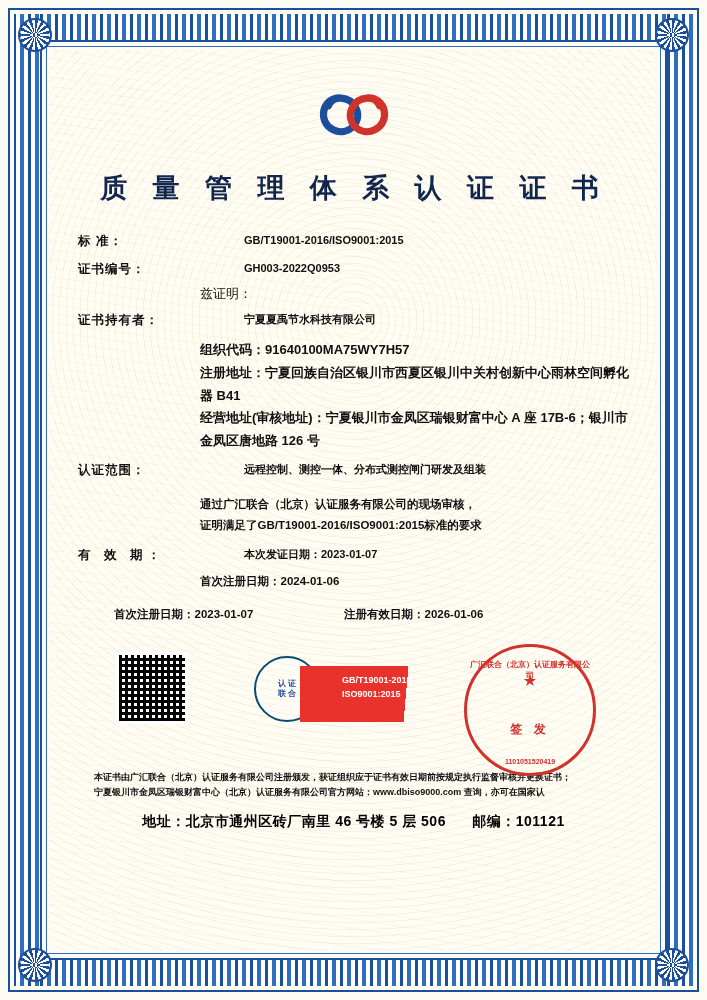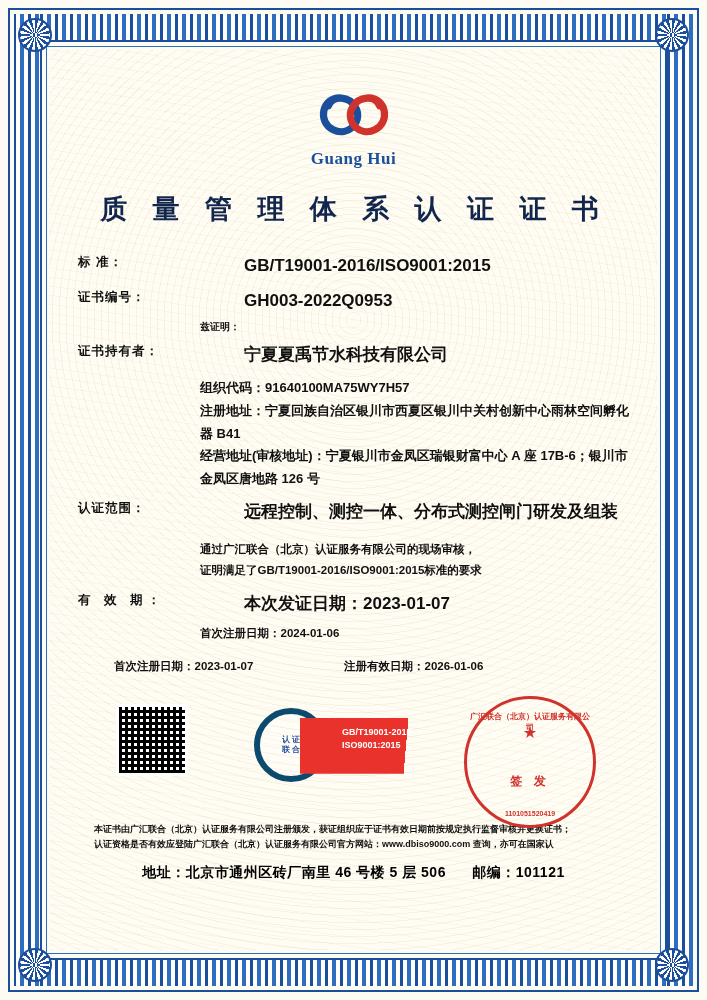--- a/index.html
+++ b/index.html
@@ -109,34 +109,34 @@
     color:#111;
     font-size:12.5px;
     letter-spacing:1px;
     padding-right:6px;
     box-sizing:border-box;
   }
   .lab.sp{letter-spacing:5px;}
   .val{
     flex:1 1 auto;
     font-weight:bold;
-    font-size:17px;
+    font-size:11px;
     color:#101010;
     padding-left:14px;
   }
   .subline{
     padding-left:122px;
     font-size:11.5px;
     font-weight:bold;
     margin-bottom:3px;
   }
   .zizhengming{
     padding-left:122px;
-    font-size:10px;
-    font-weight:bold;
+    font-size:13px;
+    font-weight:normal;
     margin:-4px 0 8px 0;
   }
   .holder-block{
     padding-left:122px;
     font-size:13px;
     font-weight:bold;
     line-height:1.75;
     margin-bottom:8px;
   }
   .statement{
@@ -166,21 +166,21 @@
     background:
       repeating-linear-gradient(90deg,#000 0 3px,#fff 3px 6px),
       repeating-linear-gradient(0deg,#000 0 3px,#fff 3px 6px);
     background-blend-mode:multiply;
     border:3px solid #fff;
     box-sizing:content-box;
   }
   .seal-blue{
     position:absolute;left:176px;top:12px;
     width:62px;height:62px;border-radius:50%;
-    border:6px solid #0c4a6e;
+    border:2px solid #0c4a6e;
     color:#2a4f9e;
     font-size:8px;font-weight:bold;
     display:flex;align-items:center;justify-content:center;
     text-align:right;line-height:1.25;
     background:rgba(255,255,255,.25);
   }
   .flag{
     position:absolute;left:222px;top:22px;
     width:150px;height:56px;
     background:linear-gradient(95deg,#e8322b 0%,#e8322b 70%,rgba(232,50,43,0) 70%);
@@ -243,21 +243,20 @@
   <div class="rosette r-bl"></div>
   <div class="rosette r-br"></div>
 
   <div class="content">
 
     <div class="logo-wrap">
       <svg class="logo-mark" viewBox="0 0 120 76">
         <path d="M42 14 C20 14 14 44 34 54 C52 63 72 44 62 26 C54 12 34 10 28 24" fill="none" stroke="#1b4f9c" stroke-width="9" stroke-linecap="round"></path>
         <path d="M78 14 C100 14 106 44 86 54 C68 63 48 44 58 26 C66 12 86 10 92 24" fill="none" stroke="#d0322c" stroke-width="9" stroke-linecap="round"></path>
       </svg>
-      <div class="logo-text">Guang Hui</div>
     </div>
 
     <div class="title">质 量 管 理 体 系 认 证 证 书</div>
 
     <div class="rows">
 
       <div class="row">
         <div class="lab">标  准：</div>
         <div class="val">GB/T19001-2016/ISO9001:2015</div>
       </div>
@@ -334,21 +333,21 @@
       <div class="seal-red">
         <div class="ring-text">广汇联合（北京）认证服务有限公司</div>
         <div class="star">★</div>
         <div class="sign">签  发</div>
         <div class="num">1101051520419</div>
       </div>
     </div>
 
     <div class="footnote">
       <div>本证书由广汇联合（北京）认证服务有限公司注册颁发，获证组织应于证书有效日期前按规定执行监督审核并更换证书；</div>
-      <div>认证资格是否有效应登陆广汇联合（北京）认证服务有限公司官方网站：www.dbiso9000.com 查询，亦可在国家认</div>
+      <div>宁夏银川市金凤区瑞银财富中心（北京）认证服务有限公司官方网站：www.dbiso9000.com 查询，亦可在国家认</div>
     </div>
 
     <div class="addr">
       <span>地址：</span><span>北京市通州区砖厂南里 46 号楼 5 层 506</span>
       &nbsp;&nbsp;&nbsp;&nbsp;
       <span>邮编：</span><span>101121</span>
     </div>
 
   </div>
 </div>

